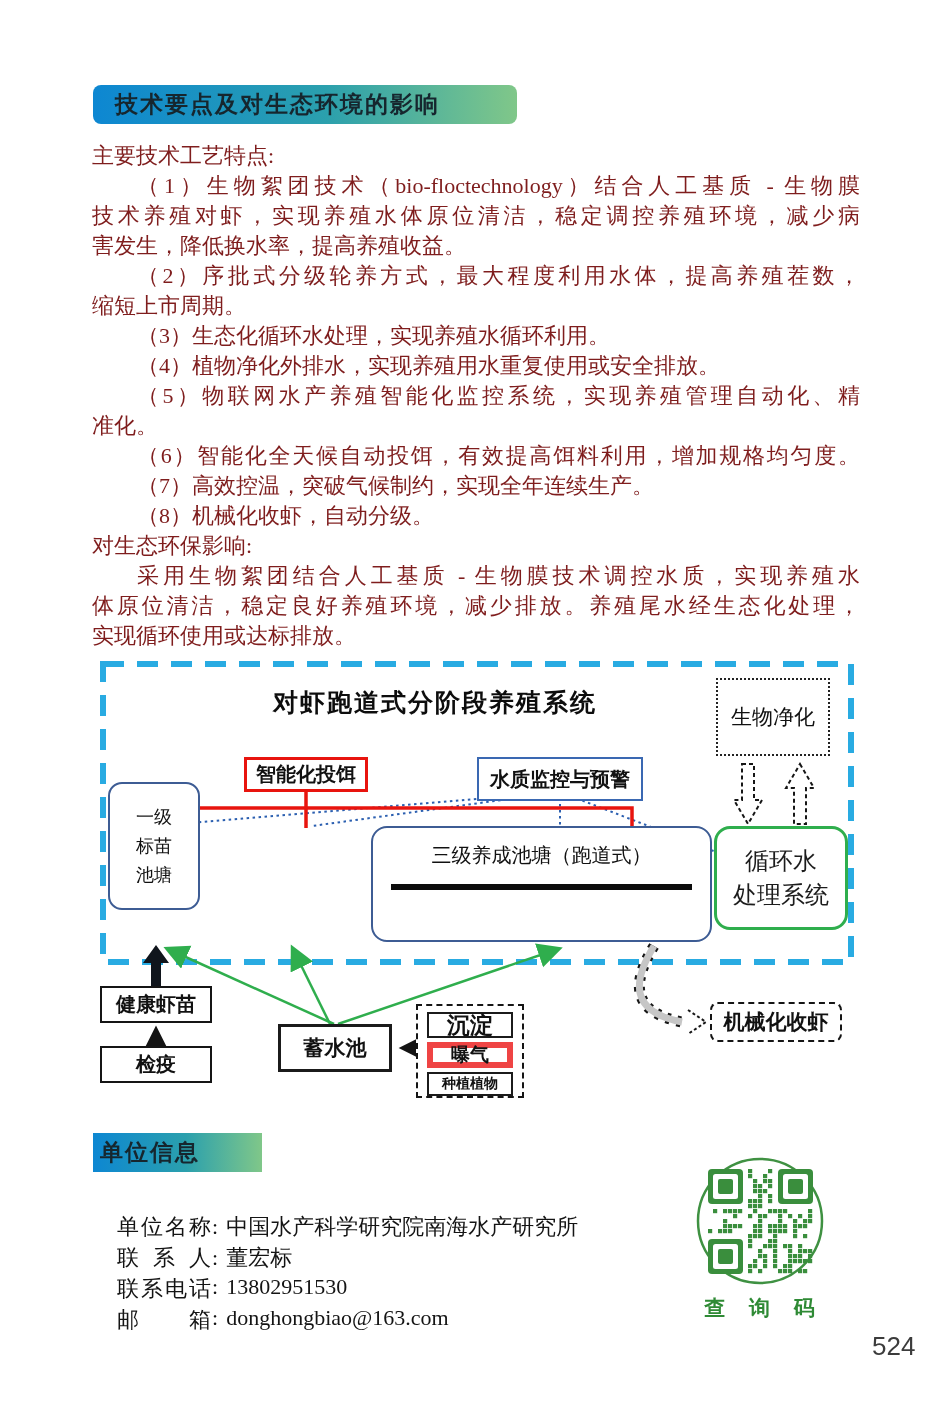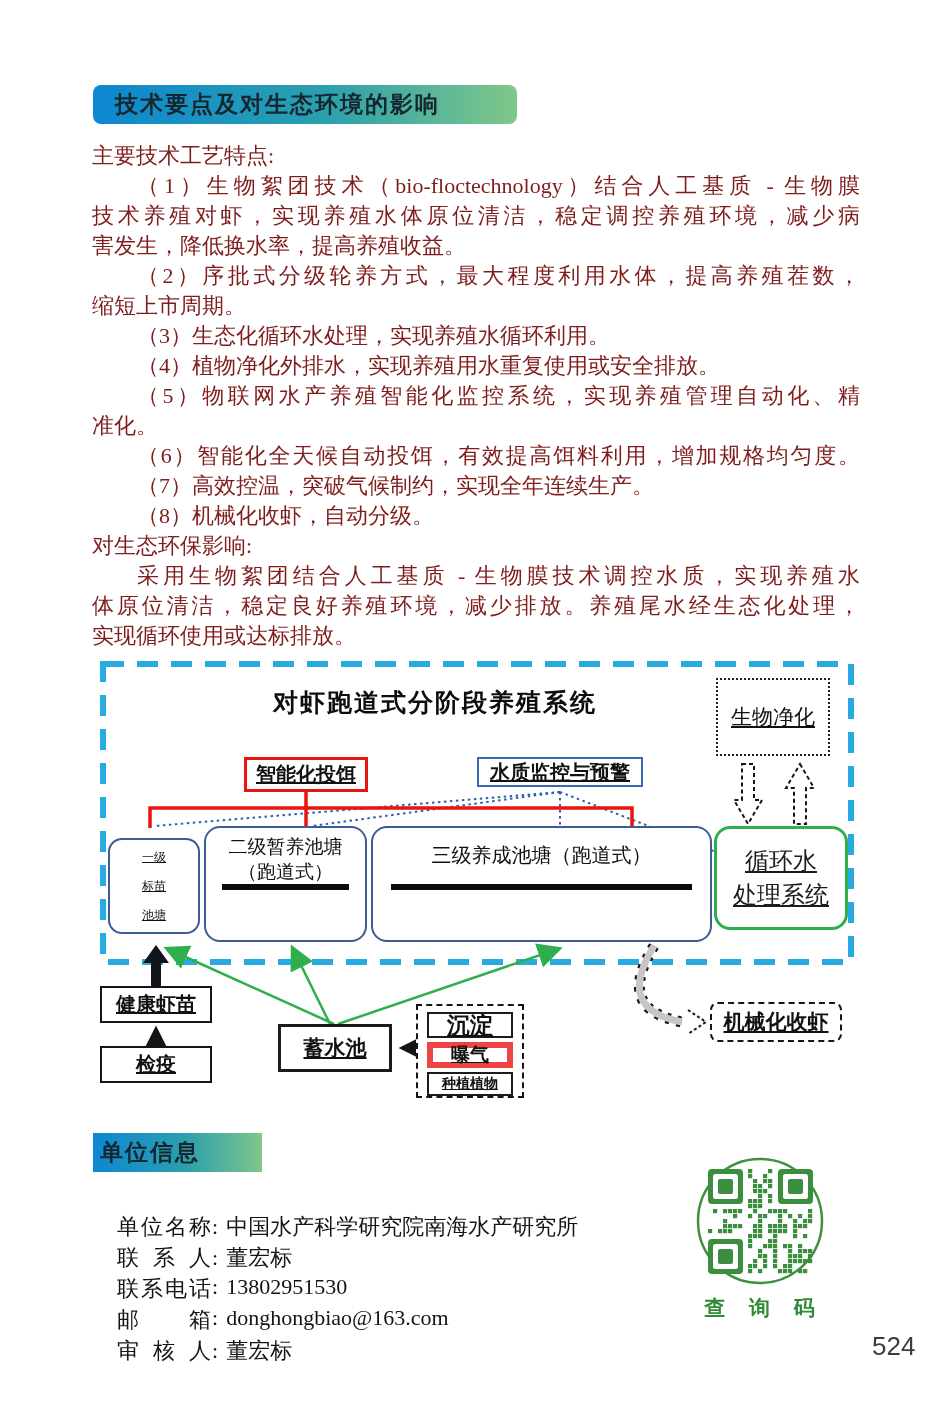--- a/index.html
+++ b/index.html
@@ -9,21 +9,21 @@
   .abs{position:absolute;box-sizing:border-box;}
   .hbar{position:absolute;height:39px;box-sizing:border-box;
         background:linear-gradient(90deg,#0d87d2 0%,#2ba0ad 55%,#80c789 100%);
         color:#16262e;font-family:"Liberation Sans",sans-serif;font-weight:bold;
         font-size:23px;line-height:39px;padding-left:22px;letter-spacing:2px;}
   .textcol{position:absolute;left:92px;top:141px;width:768px;}
   .bl{font-size:22px;line-height:30px;color:#7f1d1d;white-space:nowrap;}
   .ind{text-indent:2.05em;}
   .fill{white-space:normal;text-align:justify;text-align-last:justify;}
   .dbox{position:absolute;box-sizing:border-box;display:flex;flex-direction:column;
-        align-items:center;justify-content:center;text-align:center;background:#ffffff;color:#111;text-decoration:underline;}
+        align-items:center;justify-content:center;text-align:center;background:#ffffff;color:#111;}
   .sans{font-family:"Liberation Sans",sans-serif;}
   .serif{font-family:"Liberation Serif",serif;}
   .pondbar{position:absolute;height:6px;background:#0c0c0c;}
   .ulist{position:absolute;left:117px;top:1176px;width:580px;margin-top:36px;}
   .urow{height:31px;font-size:22px;color:#141414;white-space:nowrap;}
   .ulabel{display:inline-block;width:94px;text-align:justify;text-align-last:justify;vertical-align:top;}
   .ucolon{display:inline-block;margin:0 8px 0 1px;}
   .qr-caption{position:absolute;left:694px;top:1294px;width:140px;text-align:center;
         font-family:"Liberation Sans",sans-serif;font-weight:bold;font-size:21px;
         letter-spacing:9px;color:#2f8a35;}
@@ -107,37 +107,30 @@
   <div class="abs sans" style="left:200px;top:686px;width:470px;text-align:center;font-size:25px;font-weight:bold;letter-spacing:2px;color:#0d0d0d;">对虾跑道式分阶段养殖系统</div>
 
   <div class="dbox serif" style="left:716px;top:678px;width:114px;height:78px;border:2px dotted #222;font-size:21px;">
     <span>生物净化</span>
   </div>
 
   <div class="dbox sans" style="left:244px;top:757px;width:124px;height:35px;border:3.5px solid #e8140e;font-size:20px;font-weight:bold;">
     <span>智能化投饵</span>
   </div>
 
-  <div class="dbox sans" style="left:477px;top:757px;width:166px;height:30px;border:2.5px solid #3a68b2;font-size:20px;font-weight:bold;">
+  <div class="dbox sans" style="left:477px;top:757px;width:166px;height:44px;border:2.5px solid #3a68b2;font-size:20px;font-weight:bold;">
     <span>水质监控与预警</span>
   </div>
 
-  <div class="dbox sans" style="left:108px;top:838px;width:92px;height:96px;border:2.5px solid #3d5c94;border-radius:14px;font-size:12px;line-height:29px;">
+  <div class="dbox sans" style="left:108px;top:782px;width:92px;height:128px;border:2.5px solid #3d5c94;border-radius:14px;font-size:18px;line-height:29px;">
     <span>一级</span>
     <span>标苗</span>
     <span>池塘</span>
   </div>
 
-  <div class="abs" style="left:204px;top:826px;width:163px;height:116px;border:2.5px solid #3d5c94;border-radius:16px;background:#fff;">
-    <div class="sans" style="text-align:center;font-size:19px;line-height:25px;margin-top:6px;color:#111;">
-      <div>二级暂养池塘</div>
-      <div>（跑道式）</div>
-    </div>
-    <div class="pondbar" style="left:16px;right:16px;top:56px;"></div>
-  </div>
 
   <div class="abs" style="left:371px;top:826px;width:341px;height:116px;border:2.5px solid #3d5c94;border-radius:16px;background:#fff;">
     <div class="sans" style="text-align:center;font-size:20px;margin-top:14px;color:#111;">三级养成池塘（跑道式）</div>
     <div class="pondbar" style="left:18px;right:18px;top:56px;"></div>
   </div>
 
   <div class="dbox serif" style="left:714px;top:826px;width:134px;height:104px;border:3px solid #2fae4d;border-radius:16px;font-size:24px;line-height:34px;color:#1c1c1c;">
     <span>循环水</span>
     <span>处理系统</span>
   </div>
@@ -179,23 +172,20 @@
       <span class="ulabel">单位名称</span><span class="ucolon">:</span><span>中国水产科学研究院南海水产研究所</span>
     </div>
     <div class="urow">
       <span class="ulabel">联系人</span><span class="ucolon">:</span><span>董宏标</span>
     </div>
     <div class="urow">
       <span class="ulabel">联系电话</span><span class="ucolon">:</span><span>13802951530</span>
     </div>
     <div class="urow">
       <span class="ulabel">邮箱</span><span class="ucolon">:</span><span>donghongbiao@163.com</span>
-    </div>
-    <div class="urow">
-      <span class="ulabel">审核人</span><span class="ucolon">:</span><span>董宏标</span>
     </div>
   </div>
 
   <svg class="abs" style="left:686px;top:1148px;" width="160" height="144" viewBox="0 0 160 144">
     <circle cx="74" cy="73" r="62" fill="none" stroke="#3f9142" stroke-width="2.5"></circle>
     <g id="qr-modules" transform="translate(22,21)">
         <rect x="0" y="60" width="4.2" height="4.2" fill="#3a8e3d"></rect>
         <rect x="5" y="40" width="4.2" height="4.2" fill="#3a8e3d"></rect>
         <rect x="10" y="60" width="4.2" height="4.2" fill="#3a8e3d"></rect>
         <rect x="15" y="40" width="4.2" height="4.2" fill="#3a8e3d"></rect>

